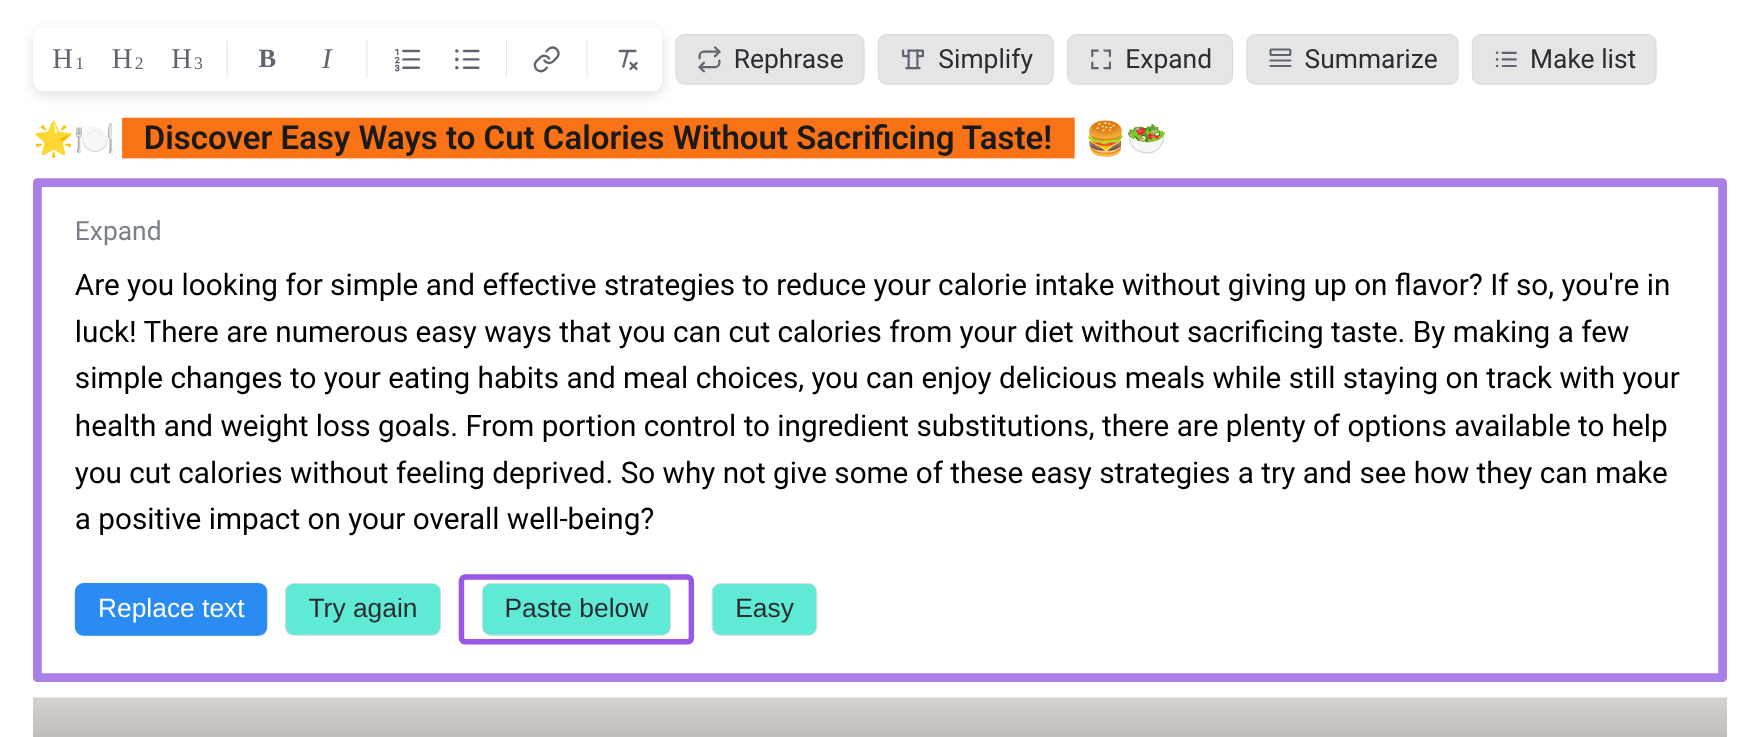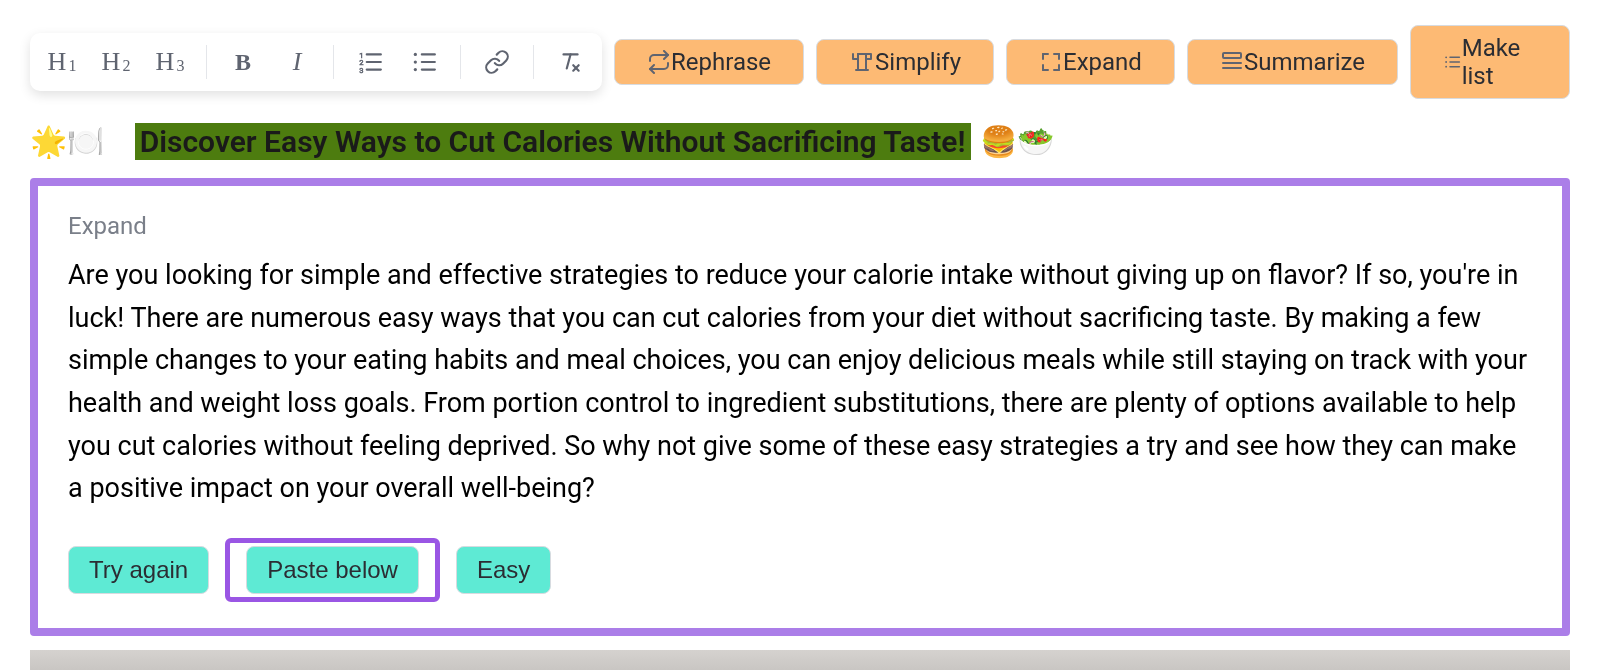--- a/index.html
+++ b/index.html
@@ -54,44 +54,44 @@
     position: relative;
     top: 1px;
     margin-left: 2px;
   }
   .bold-label { font-family: Georgia, serif; font-weight: 700; font-size: 24px; }
   .italic-label { font-family: Georgia, serif; font-style: italic; font-size: 26px; font-weight: 400; }
   svg { display: block; }
   .ai-btn {
     display: flex;
     align-items: center;
+    gap: 10px;
     border: 1px solid #d7dbe0;
-    background: #fdba74;
+    background: #e5e5e5;
     border-radius: 8px;
-    padding: 8px 32px;
+    padding: 8px 18px;
     font-size: 24px;
     color: #2b2d33;
     cursor: pointer;
   }
   .ai-btn svg { color: #5f6470; }
   .headline-row {
     margin-top: 24px;
     display: flex;
     align-items: center;
     font-size: 30px;
     font-weight: 600;
     color: #1a1a1a;
     flex-wrap: wrap;
   }
   .headline-emoji-left { margin-right: 6px; }
   .headline-emoji-right { margin-left: 10px; }
   .headline-text {
-    background: #4d7c0f;
-    padding: 1px 5px;
-    margin-left: 24px;
+    background: #f97316;
+    padding: 1px 20px;
   }
   .expand-panel {
     margin-top: 18px;
     border: 8px solid #ab7ee8;
     border-radius: 4px;
     background: #fff;
     padding: 26px 30px 26px 30px;
   }
   .panel-title {
     font-size: 24px;
@@ -250,20 +250,21 @@
 <div class="headline-row">
   <span class="headline-emoji-left">🌟🍽️</span>
   <span class="headline-text">Discover Easy Ways to Cut Calories Without Sacrificing Taste!</span>
   <span class="headline-emoji-right">🍔🥗</span>
 </div>
 
 <div class="expand-panel">
   <div class="panel-title">Expand</div>
   <div class="panel-body">Are you looking for simple and effective strategies to reduce your calorie intake without giving up on flavor? If so, you're in luck! There are numerous easy ways that you can cut calories from your diet without sacrificing taste. By making a few simple changes to your eating habits and meal choices, you can enjoy delicious meals while still staying on track with your health and weight loss goals. From portion control to ingredient substitutions, there are plenty of options available to help you cut calories without feeling deprived. So why not give some of these easy strategies a try and see how they can make a positive impact on your overall well-being?</div>
   <div class="panel-actions">
+    <button class="btn btn-primary">Replace text</button>
     <button class="btn btn-default">Try again</button>
     <span class="highlight-box">
       <button class="btn btn-default">Paste below</button>
     </span>
     <button class="btn btn-default">Easy</button>
   </div>
 </div>
 
 <div class="bottom-band"></div>
 

